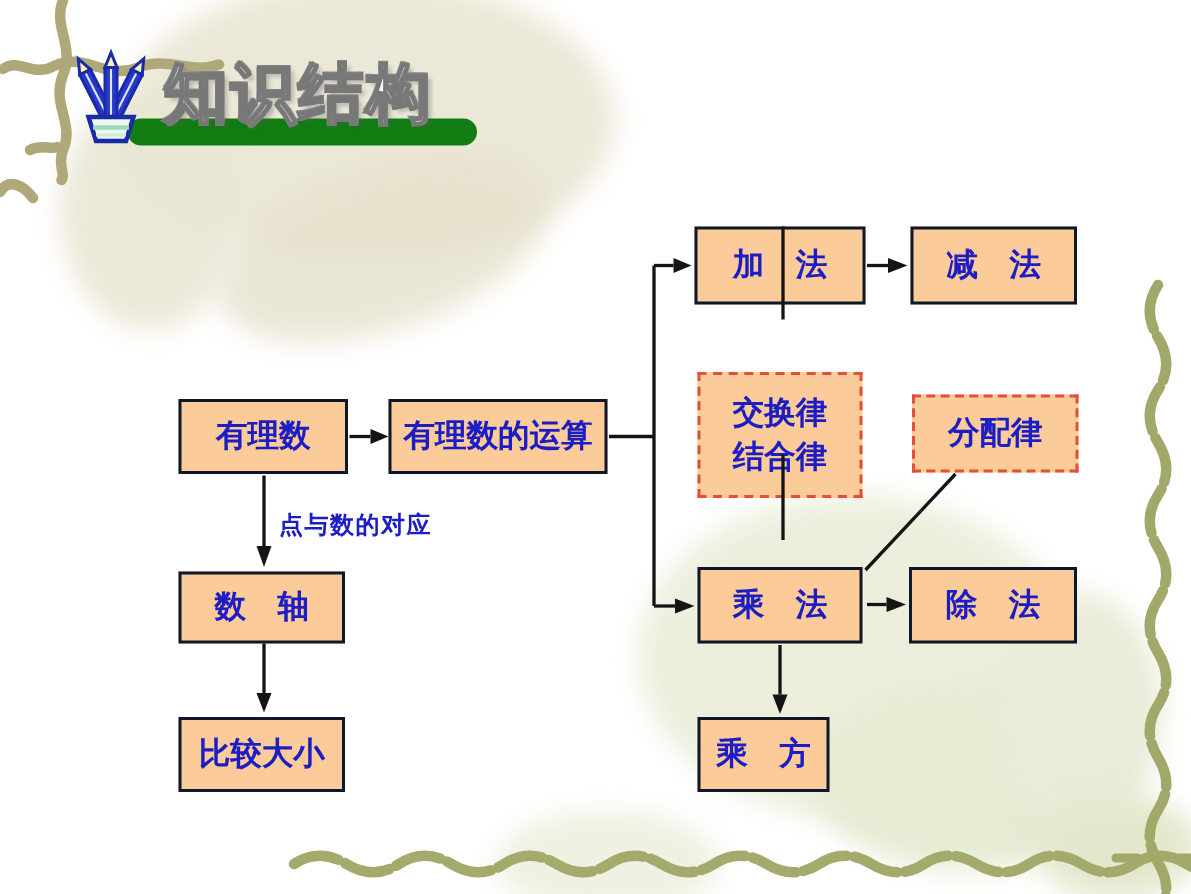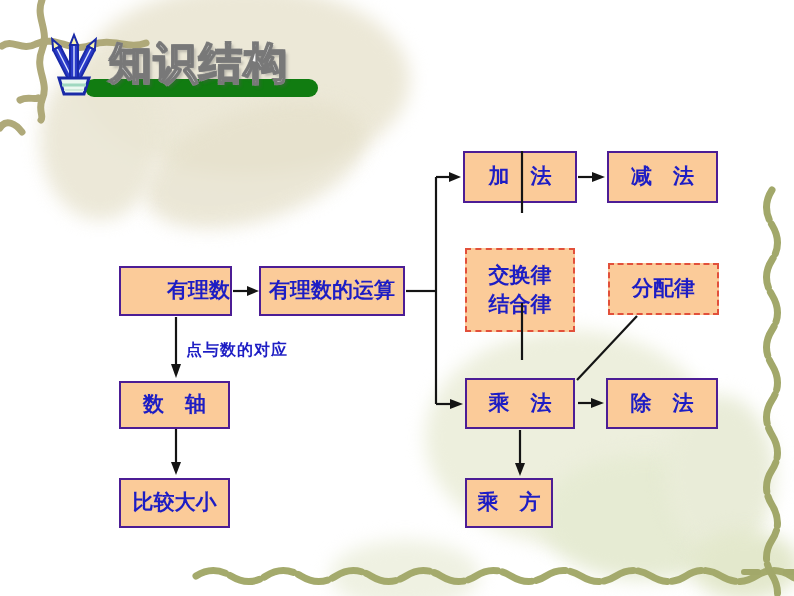--- a/index.html
+++ b/index.html
@@ -30,27 +30,27 @@
     font-size:43px;font-weight:bold;letter-spacing:2px;line-height:1;
     color:#fbfbfb;
     -webkit-text-stroke:1.6px #787878;
     text-shadow:-1px -1px 0 #8a8a8a,1px -1px 0 #8a8a8a,-1px 1px 0 #8a8a8a,
                  1px 1px 0 #8a8a8a,3px 3px 3px rgba(90,90,90,.35);
   }
   #pencils{position:absolute;left:41px;top:32px;z-index:3;}
   
   .node{
     position:absolute;z-index:4;box-sizing:border-box;
-    background:#fbcb99;border:2px solid #4c1d95;
+    background:#fbcb99;border:2px solid #0f172a;
     display:flex;flex-direction:column;align-items:center;justify-content:center;
     color:#1d1dc4;font-weight:bold;font-size:21px;line-height:1.4;
     text-align:center;
   }
   .node.dashed{border:2px dashed #e2503a;}
-  #node-rational{left:119px;top:266px;width:113px;height:50px;align-items:flex-end;}
+  #node-rational{left:119px;top:266px;width:113px;height:50px;}
   #node-operations{left:259px;top:266px;width:146px;height:50px;}
   #node-addition{left:463px;top:151px;width:114px;height:52px;}
   #node-subtraction{left:607px;top:151px;width:111px;height:52px;}
   #node-comm{left:465px;top:248px;width:110px;height:84px;}
   #node-dist{left:608px;top:263px;width:111px;height:52px;}
   #node-multiplication{left:465px;top:378px;width:110px;height:51px;}
   #node-division{left:606px;top:378px;width:112px;height:51px;}
   #node-power{left:465px;top:478px;width:88px;height:50px;}
   #node-numberline{left:119px;top:381px;width:111px;height:48px;}
   #node-compare{left:119px;top:478px;width:111px;height:50px;}

